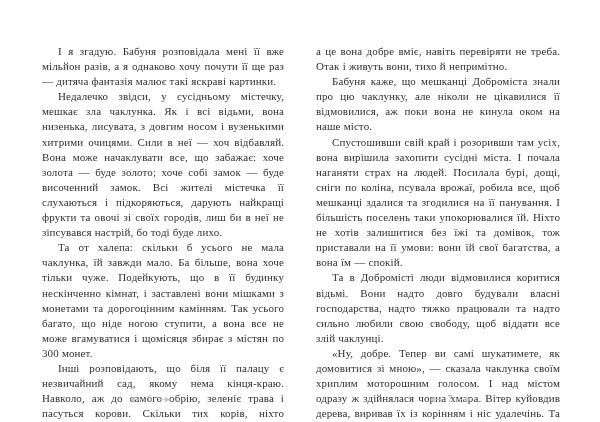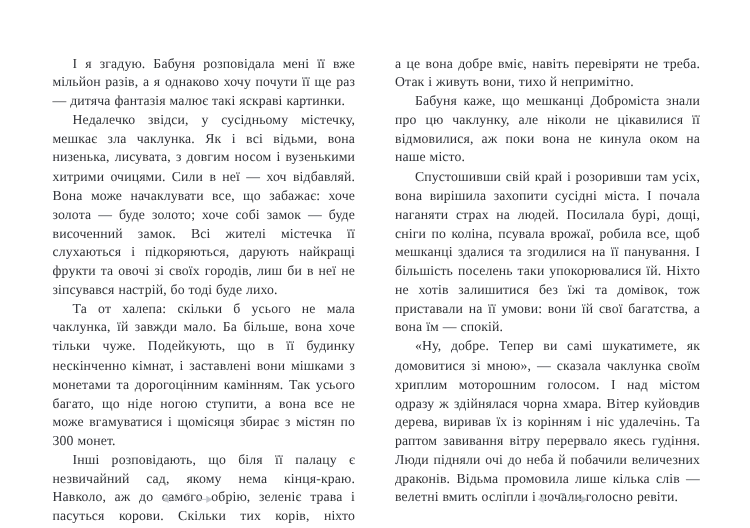--- a/index.html
+++ b/index.html
@@ -102,20 +102,21 @@
         </svg>
       </span>
     </div>
   </div>
 
   <div class="page page-right">
     <div class="text-block">
       <p class="para cont">а це вона добре вміє, навіть перевіряти не треба. Отак і живуть вони, тихо й непримітно.</p>
       <p class="para">Бабуня каже, що мешканці Доброміста знали про цю чаклунку, але ніколи не цікавилися її відмовилися, аж поки вона не кинула оком на наше місто.</p>
       <p class="para">Спустошивши свій край і розоривши там усіх, вона вирішила захопити сусідні міста. І почала наганяти страх на людей. Посилала бурі, дощі, сніги по коліна, псувала врожаї, робила все, щоб мешканці здалися та згодилися на її панування. І більшість поселень таки упокорювалися їй. Ніхто не хотів залишитися без їжі та домівок, тож приставали на її умови: вони їй свої багатства, а вона їм — спокій.</p>
+      <p class="para">Та в Добромісті люди відмовилися коритися відьмі. Вони надто довго будували власні господарства, надто тяжко працювали та надто сильно любили свою свободу, щоб віддати все злій чаклунці.</p>
       <p class="para">«Ну, добре. Тепер ви самі шукатимете, як домовитися зі мною», — сказала чаклунка своїм хриплим моторошним голосом. І над містом одразу ж здійнялася чорна хмара. Вітер куйовдив дерева, виривав їх із корінням і ніс удалечінь. Та раптом завивання вітру перервало якесь гудіння. Люди підняли очі до неба й побачили величезних драконів. Відьма промовила лише кілька слів — велетні вмить осліпли і почали голосно ревіти.</p>
     </div>
     <div class="folio">
       <span class="folio-orn">
         <svg width="13" height="7" viewBox="0 0 13 7" aria-hidden="true">
           <path d="M0 3.5 L5 0.6 L5 6.4 Z" fill="#c6c9cf"></path>
           <rect x="5" y="3.1" width="7" height="0.8" fill="#c6c9cf"></rect>
         </svg>
       </span>
       <span class="folio-num">7</span>

